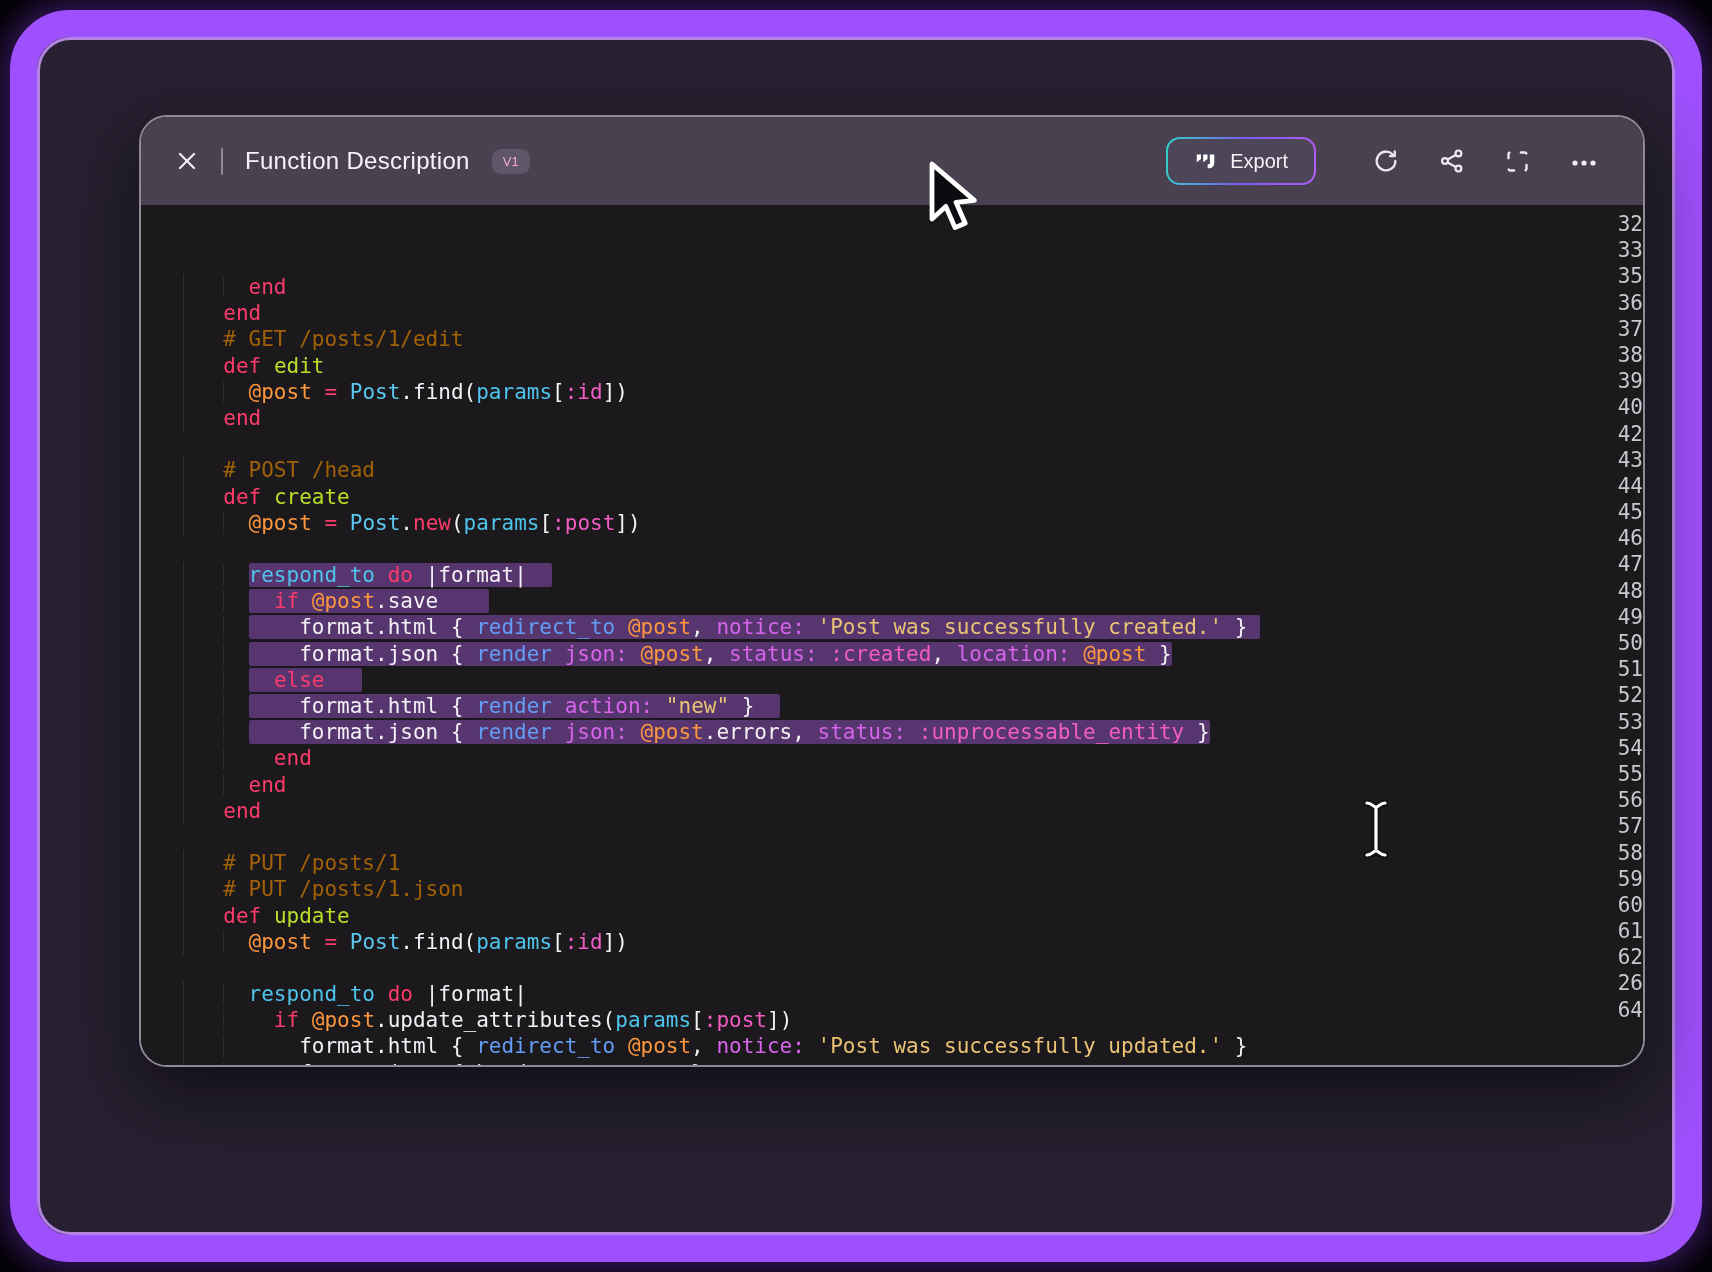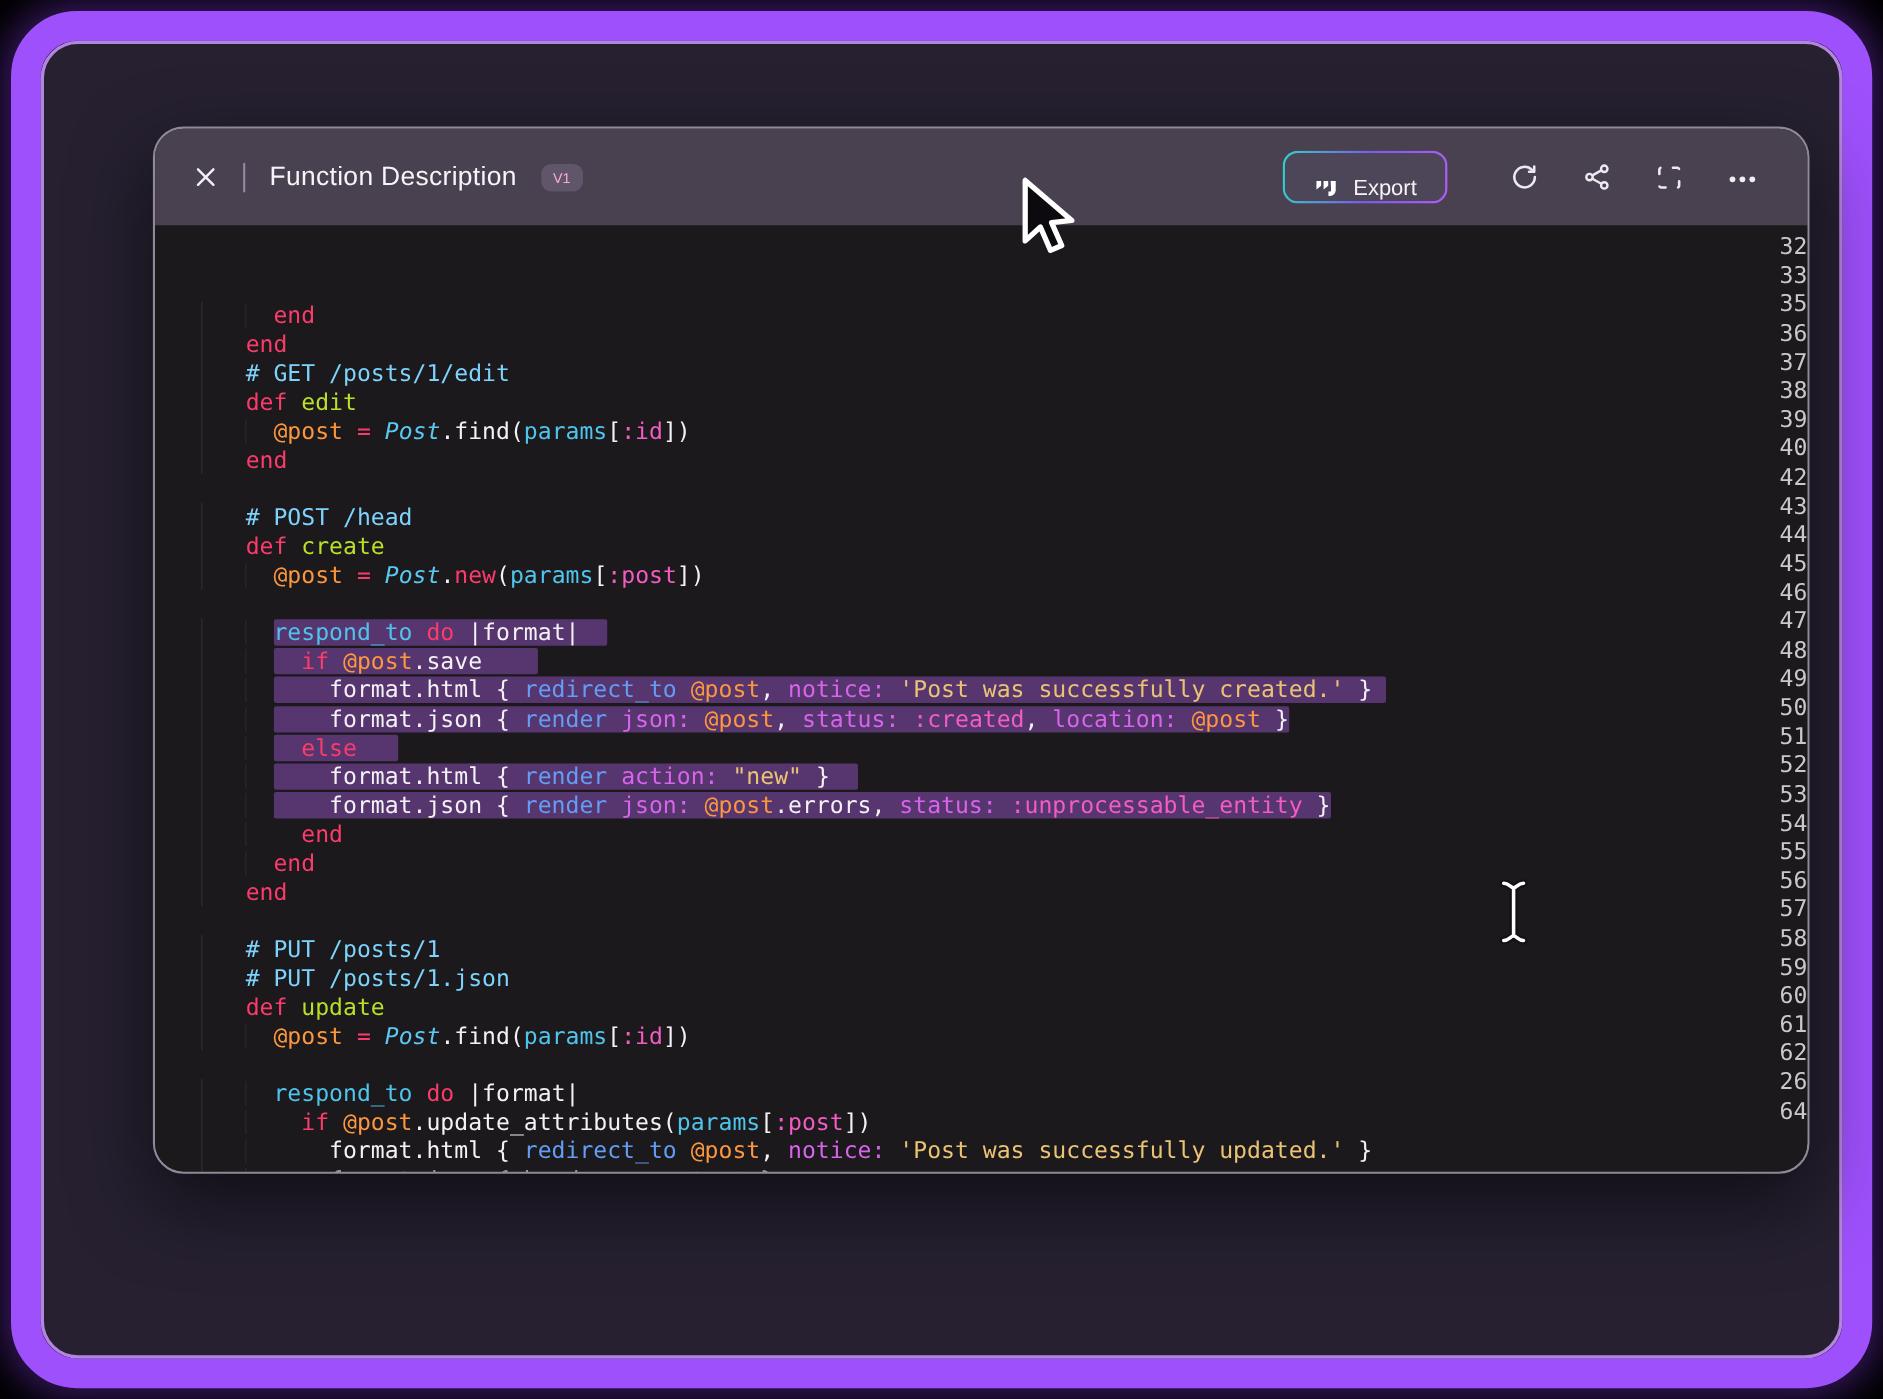--- a/index.html
+++ b/index.html
@@ -33,34 +33,34 @@
        justify-content:center;}
   .tooltip:before{content:"";position:absolute;top:-8px;left:66px;border-left:11px solid transparent;
        border-right:11px solid transparent;border-bottom:9px solid rgba(10,8,12,.93);}
   
   .hdr-right{position:absolute;right:44px;top:0;height:88px;display:flex;align-items:center;gap:38px;}
   .export{display:flex;align-items:center;gap:12px;height:48px;padding:0 26px;border-radius:14px;
        font-size:20px;color:#f4f2f6;cursor:pointer;
        border:2px solid transparent;
        background:linear-gradient(#4d4658,#4d4658) padding-box,
                   linear-gradient(100deg,#2fd3c6,#7a5cf0,#b25cf8) border-box;}
-  .export{margin-right:18px;font-family:"Liberation Sans",sans-serif;align-items:flex-end;}
+  .export{margin-right:18px;font-family:"Liberation Sans",sans-serif;}
   
   .code{position:absolute;top:88px;left:0;right:0;bottom:0;background:#1b191c;overflow:hidden;
        border-radius:0 0 26px 26px;padding-top:6px;
        font-family:"DejaVu Sans Mono","Liberation Mono",monospace;font-size:21px;}
   .cl{display:flex;height:26.2px;line-height:26.2px;white-space:pre;flex-direction:column;}
   .ln{flex:0 0 63px;text-align:right;color:#cbc8cd;}
   .ct{margin-left:42px;border-left:1px solid rgba(255,255,255,.09);padding-left:14px;white-space:pre;}
   .ct.g{background:linear-gradient(rgba(255,255,255,.07),rgba(255,255,255,.07)) 39px 2px/1px 22px no-repeat;}
   .sel{background:#57366f;border-radius:2px;}
   .kw{color:#fb3b6b}.fn{color:#b9e028}.iv{color:#fd973e}
-  .cn{color:#5ac8f0;font-style:italic}.cy{color:#4fc4ed}.bl{color:#639df5}
+  .cn{color:#5ac8f0;}.cy{color:#4fc4ed}.bl{color:#639df5}
   .sy{color:#f25cc4}.lb{color:#d764eb}.st{color:#ebc374}
-  .pl{color:#f3f1f5}.cm{color:#7dd3fc}
+  .pl{color:#f3f1f5}.cm{color:#a16207}
   
   .cursor-arrow{position:absolute;left:926px;top:160px;pointer-events:none;}
   .cursor-ibeam{position:absolute;left:1218px;top:680px;pointer-events:none;}
   svg{display:block;}
 </style>
 </head>
 <body>
 
 <div class="stage">
   <div class="frame">

